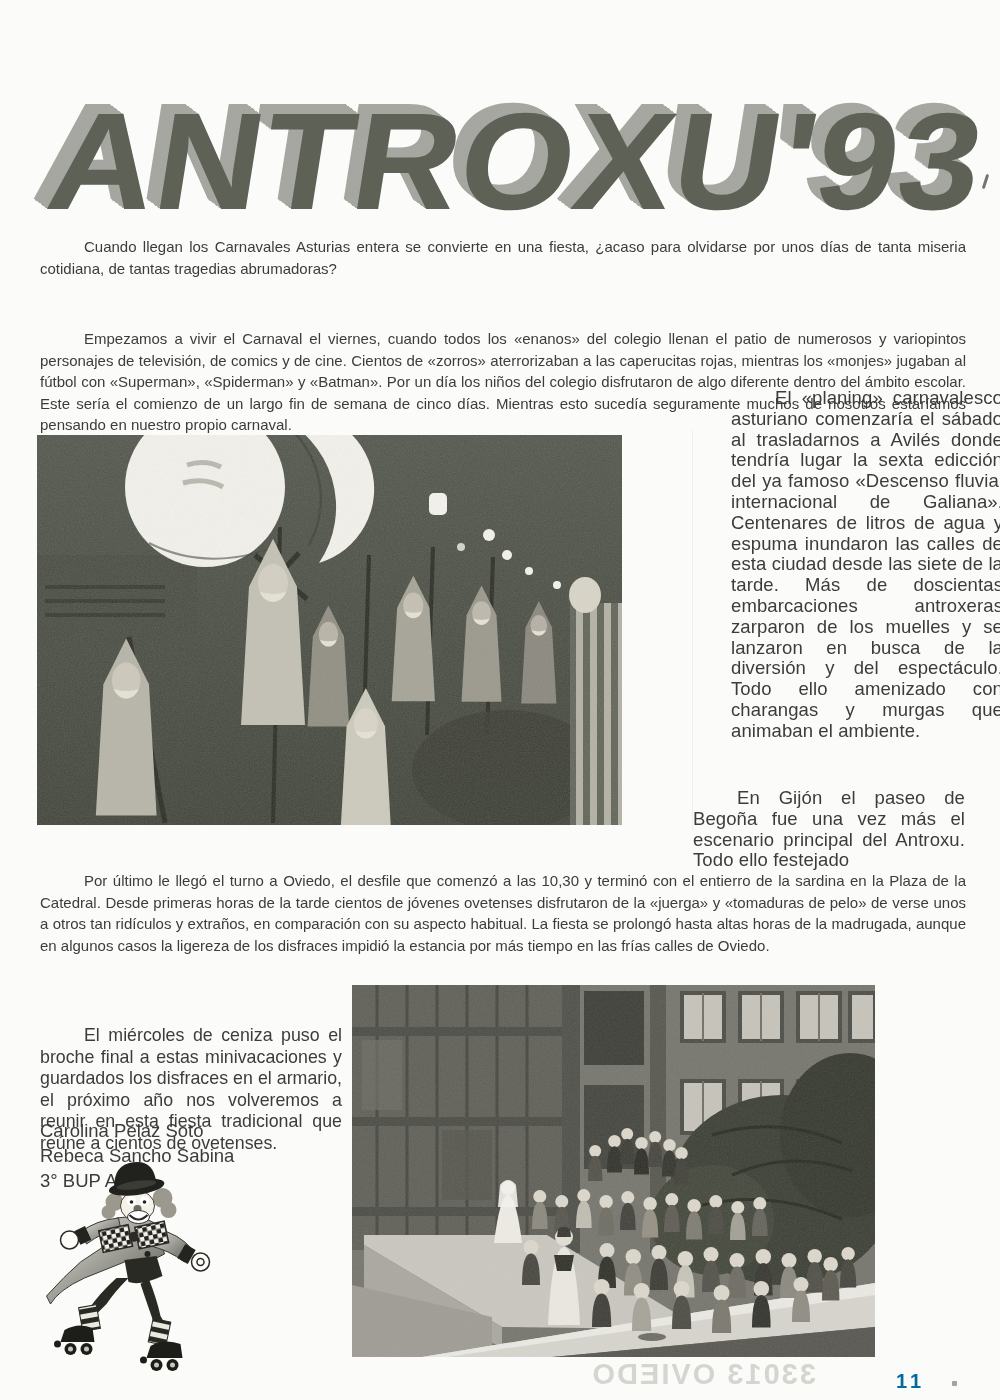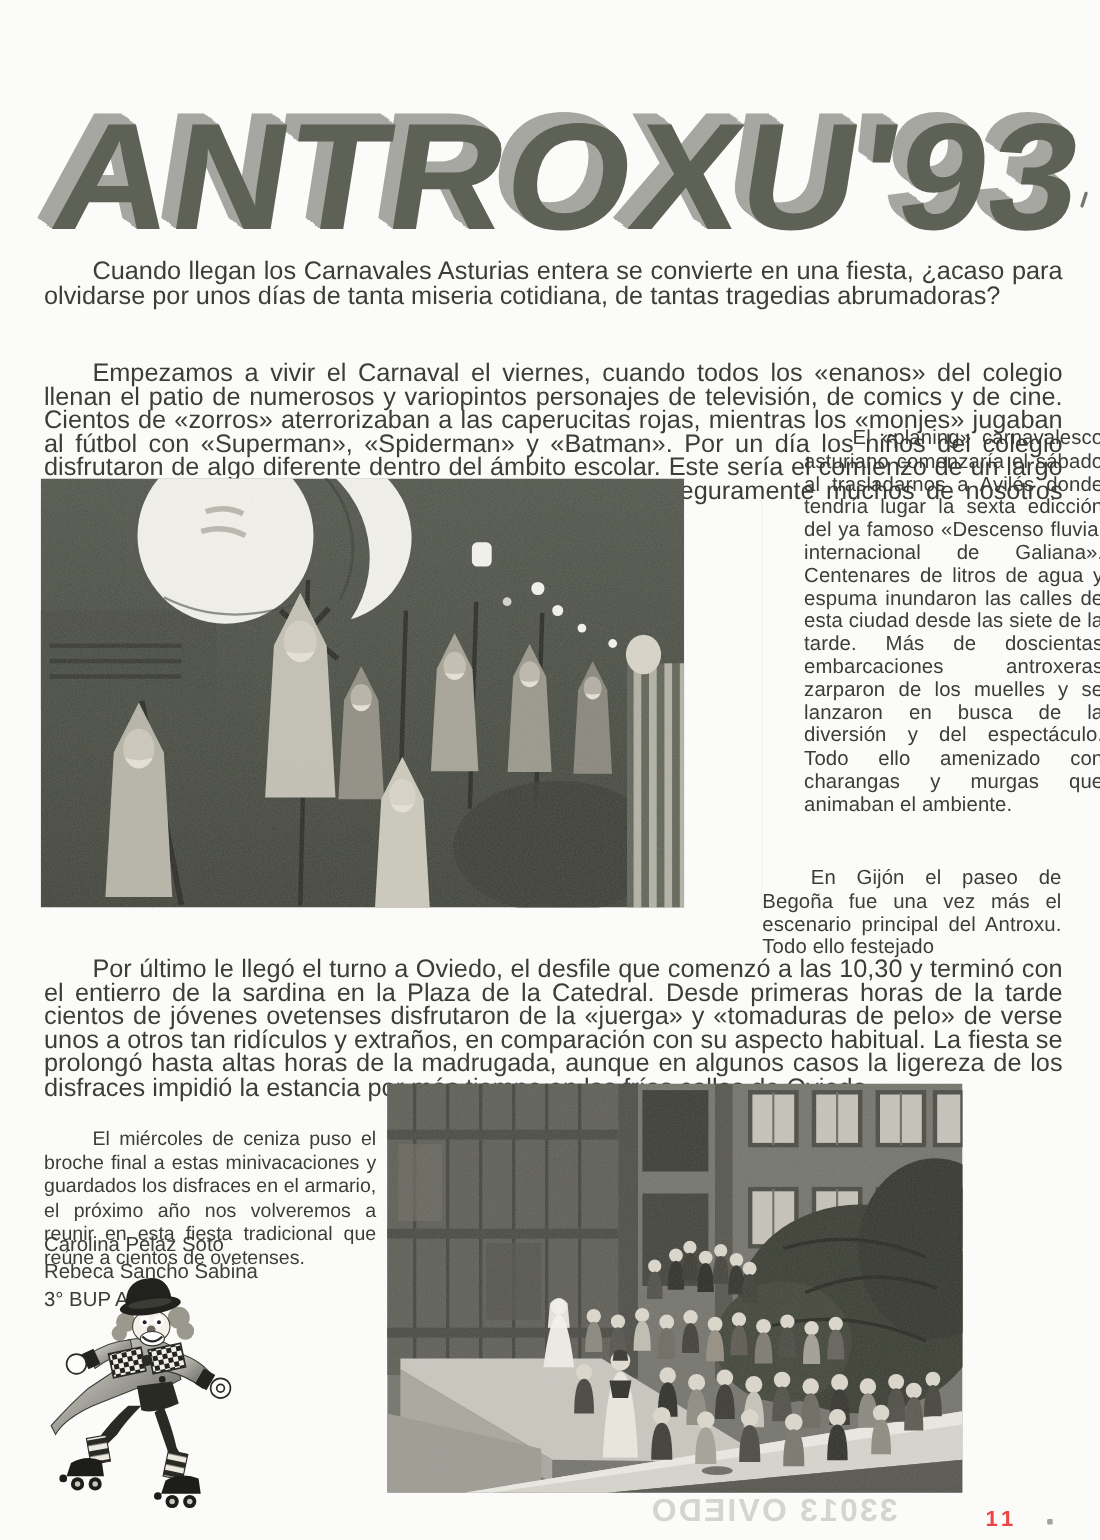--- a/index.html
+++ b/index.html
@@ -21,21 +21,21 @@
       -10px -7px 0 #a6a7a1,-11px -8px 0 #a6a7a1,-12px -8px 0 #a6a7a1,
       -13px -9px 0 #a6a7a1,-14px -10px 0 #a6a7a1;
   }
   .scan-mark{
     position:absolute;left:984px;top:174px;width:3px;height:15px;
     background:#56534d;border-radius:2px;transform:rotate(18deg);opacity:.8;
   }
   
   .para{
     position:absolute;margin:0;text-align:justify;
-    font-size:23px;line-height:21.6px;color:#3c3c3a;
+    font-size:15px;line-height:21.6px;color:#3c3c3a;
   }
   .indent{text-indent:44px;}
   .p1{left:40px;top:236px;width:926px;}
   .p2{left:40px;top:291px;width:926px;margin-top:37px;}
   .rcol{left:693px;width:272px;font-size:18.5px;line-height:20.8px;letter-spacing:.1px;}
   .p3{top:388px;margin-left:38px;}
   .p4{top:769px;margin-top:19px;}
   .p5{left:40px;top:848px;width:926px;}
   .p6{left:40px;top:870px;width:926px;}
   .p7{left:40px;top:981px;width:302px;font-size:17.8px;line-height:21.5px;margin-top:44px;}
@@ -50,21 +50,21 @@
   .photo1 svg,.photo2 svg,.clown svg{display:block;width:100%;height:100%;}
   .colrule{position:absolute;left:692px;top:430px;width:1px;height:400px;background:rgba(0,0,0,0.045);}
   
   .bleed{
     position:absolute;left:596px;top:1358px;width:220px;
     font-size:29px;font-weight:bold;letter-spacing:2px;color:#b9b6ad;
     opacity:.55;transform:scaleX(-1);filter:blur(.6px);white-space:nowrap;
   }
   .pagenum{
     position:absolute;left:896px;top:1370px;
-    font-size:20px;font-weight:bold;letter-spacing:4px;color:#ef4444;
+    font-size:20px;font-weight:bold;letter-spacing:4px;color:#0369a1;
   }
   .pagenum-dot{
     position:absolute;left:952px;top:1381px;width:5px;height:5px;
     background:#8d8d87;border-radius:1px;opacity:.8;
   }
 </style>
 </head>
 <body>
 
 <div class="page">

